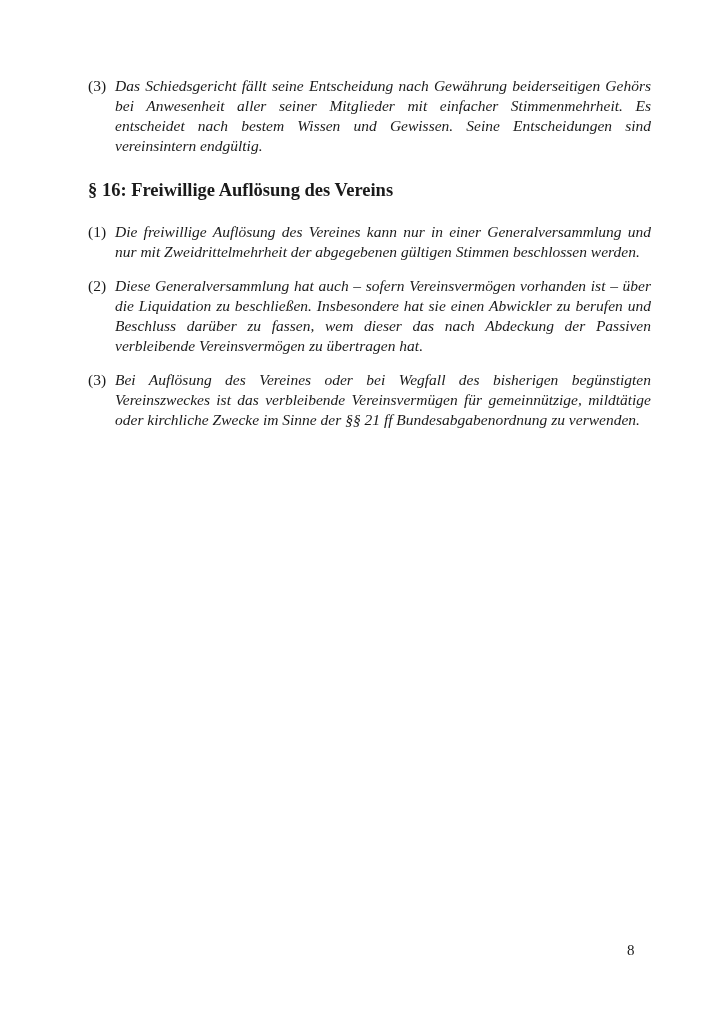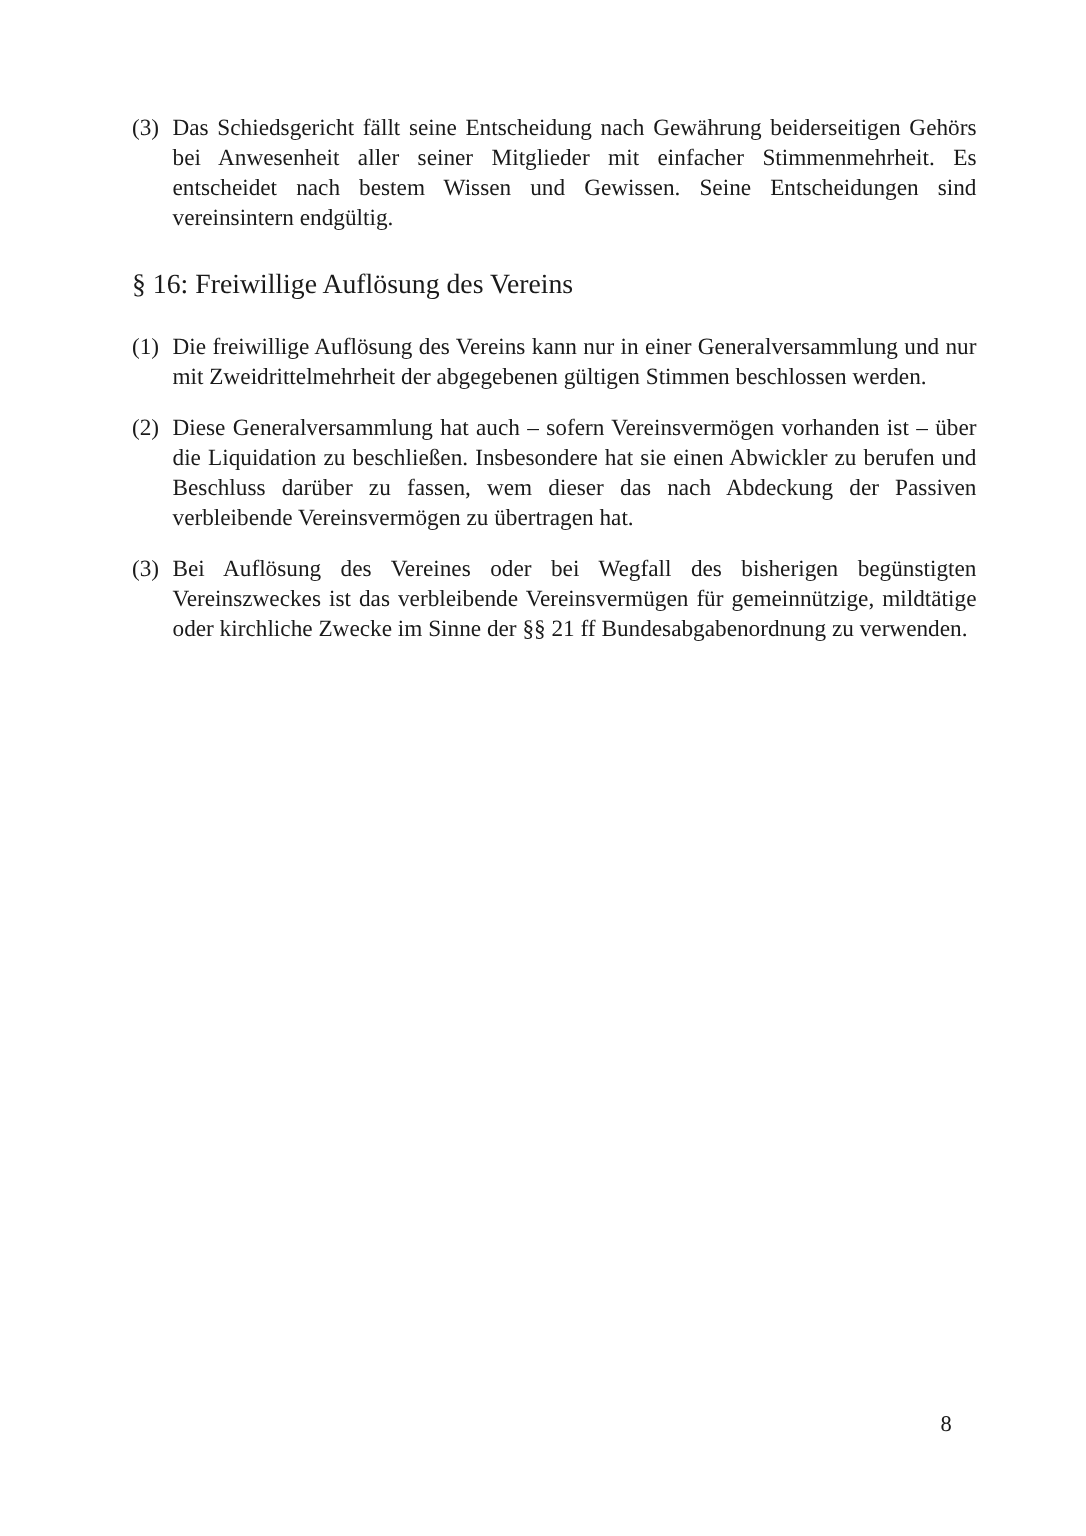--- a/index.html
+++ b/index.html
@@ -31,24 +31,25 @@
   }
   .para .num {
     flex: none;
     width: 27px;
   }
   .para .body {
     flex: 1;
     text-align: justify;
     text-justify: inter-word;
     hyphens: none;
+    font-style: italic;
   }
   .heading {
     font-size: 18.5px;
-    font-weight: normal;
+    font-weight: bold;
     line-height: 22px;
     margin: 23px 0 21px 0;
   }
   .pagenum {
     position: absolute;
     left: 627px;
     top: 941px;
     font-size: 15px;
     line-height: 18px;
   }
@@ -61,21 +62,21 @@
 
     <div class="para">
       <div class="num">(3)</div>
       <div class="body">Das Schiedsgericht fällt seine Entscheidung nach Gewährung beiderseitigen Gehörs bei Anwesenheit aller seiner Mitglieder mit einfacher Stimmenmehrheit. Es entscheidet nach bestem Wissen und Gewissen. Seine Entscheidungen sind vereinsintern endgültig.</div>
     </div>
 
     <div class="heading">§ 16: Freiwillige Auflösung des Vereins</div>
 
     <div class="para">
       <div class="num">(1)</div>
-      <div class="body">Die freiwillige Auflösung des Vereins kann nur in einer Generalversammlung und nur mit Zweidrittelmehrheit der abgegebenen gültigen Stimmen beschlossen werden.</div>
+      <div class="body">Die freiwillige Auflösung des Vereines kann nur in einer Generalversammlung und nur mit Zweidrittelmehrheit der abgegebenen gültigen Stimmen beschlossen werden.</div>
     </div>
 
     <div class="para">
       <div class="num">(2)</div>
       <div class="body">Diese Generalversammlung hat auch – sofern Vereinsvermögen vorhanden ist – über die Liquidation zu beschließen. Insbesondere hat sie einen Abwickler zu berufen und Beschluss darüber zu fassen, wem dieser das nach Abdeckung der Passiven verbleibende Vereinsvermögen zu übertragen hat.</div>
     </div>
 
     <div class="para">
       <div class="num">(3)</div>
       <div class="body">Bei Auflösung des Vereines oder bei Wegfall des bisherigen begünstigten Vereinszweckes ist das verbleibende Vereinsvermügen für gemeinnützige, mildtätige oder kirchliche Zwecke im Sinne der §§ 21 ff Bundesabgabenordnung zu verwenden.</div>

